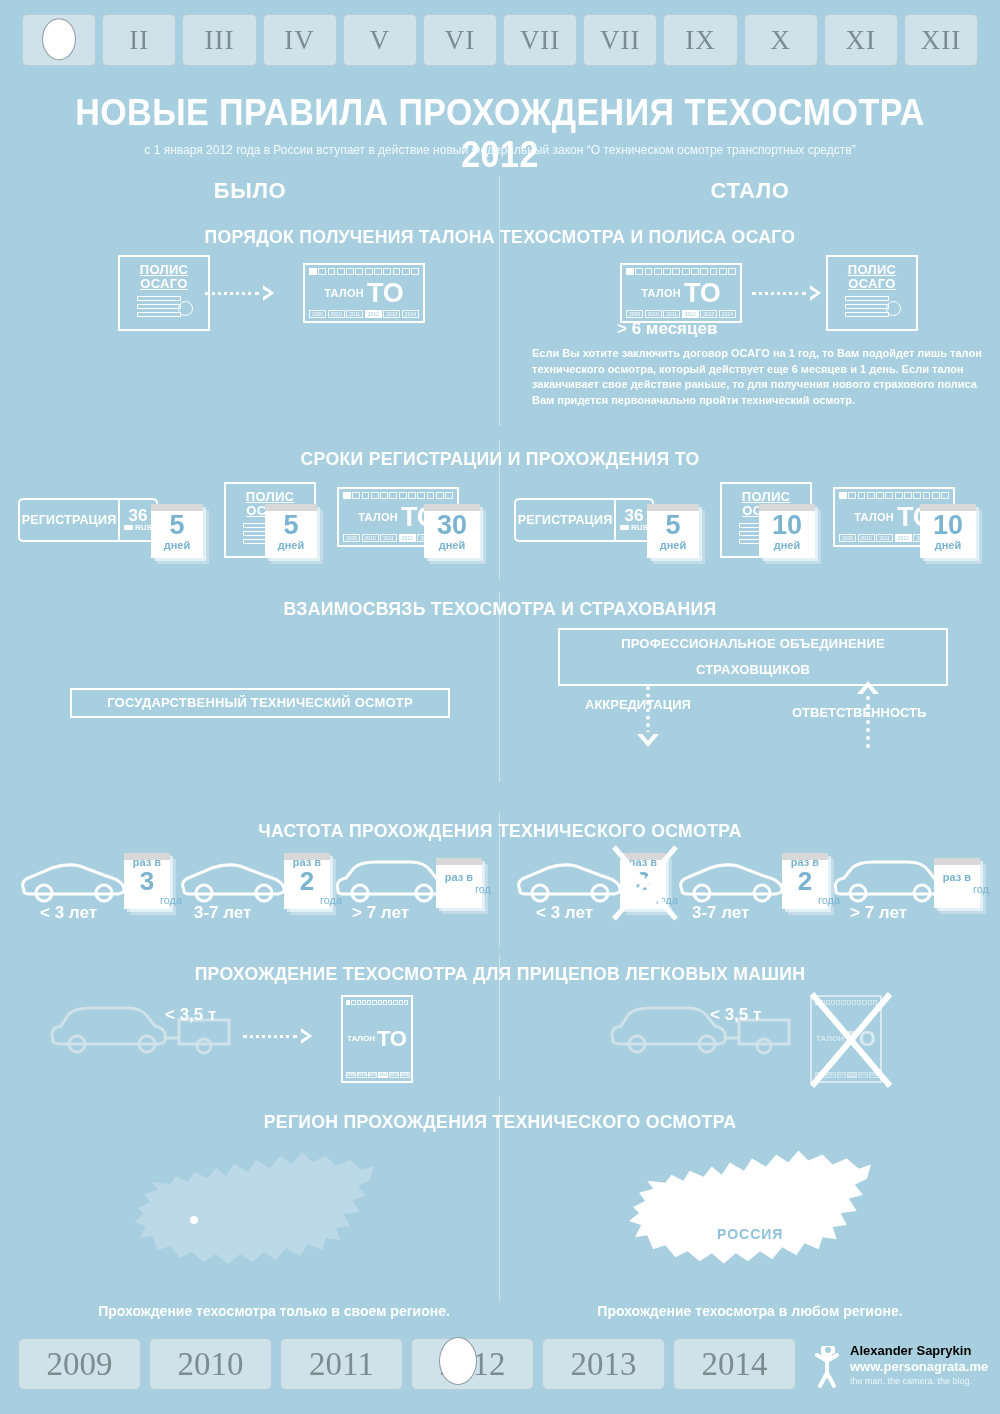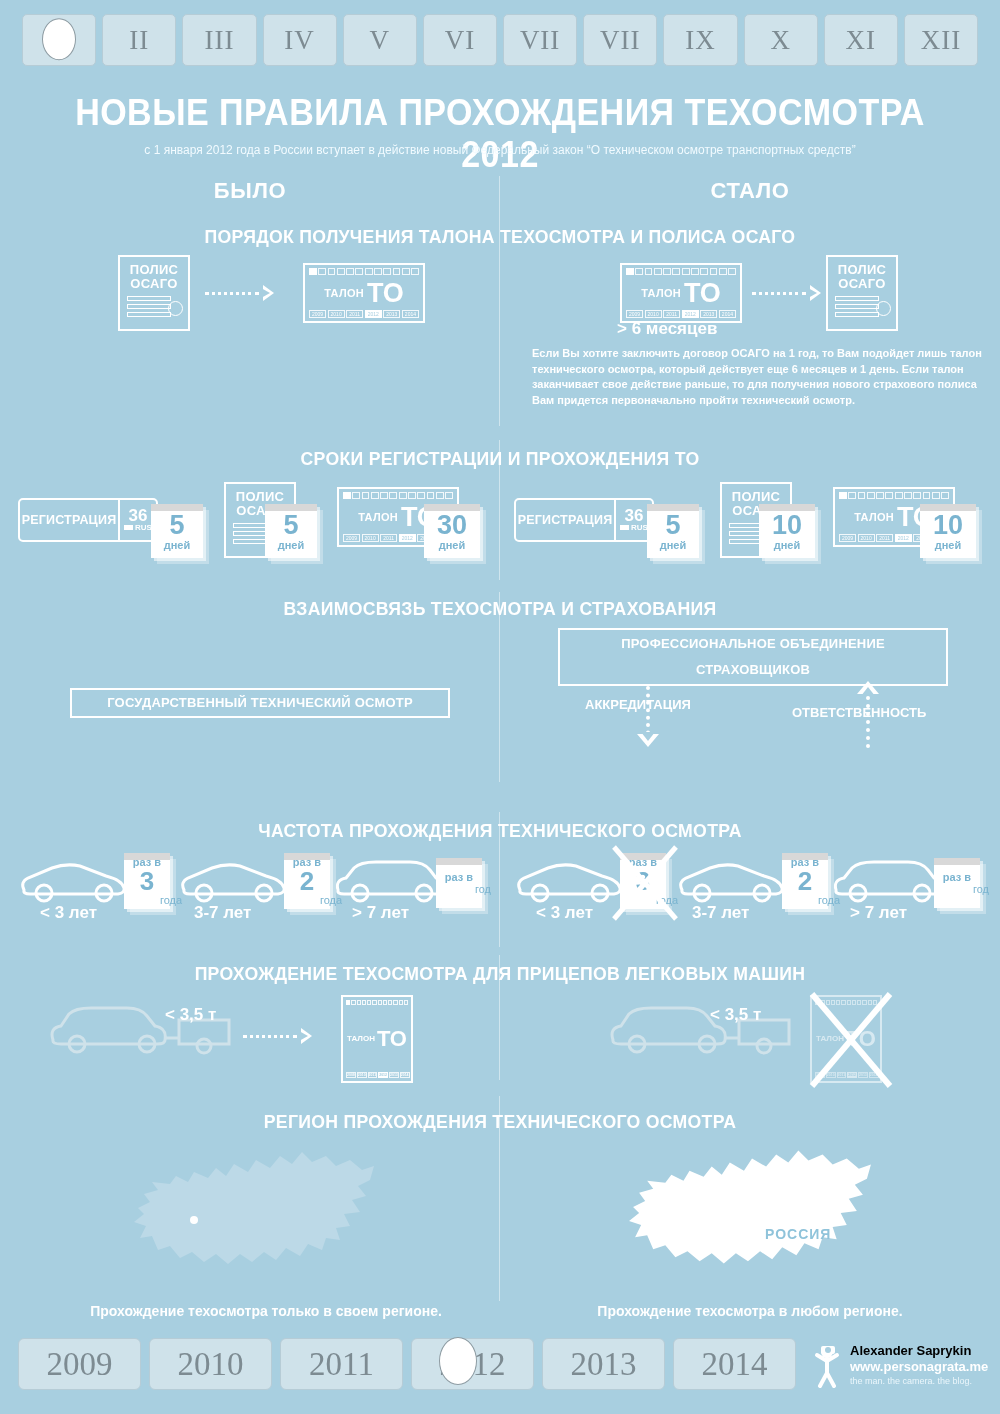--- a/index.html
+++ b/index.html
@@ -63,24 +63,25 @@
 
   
   .sec-title {
     position: absolute; left: 0; width: 1000px; text-align: center;
     font-size: 19px; font-weight: bold; color: #ffffff; letter-spacing: .3px;
     transform: scaleX(0.93); transform-origin: center;
   }
 
   
   .osago {
-    position: absolute; width: 72px; height: 76px;
+    position: absolute; width: 92px; height: 76px;
     border: 2px solid #ffffff;
     display: flex; flex-direction: column; align-items: center;
     padding-top: 6px;
+    text-decoration: underline;
   }
   .osago .l1, .osago .l2 {
     font-size: 13px; font-weight: bold; line-height: 14px; letter-spacing: .3px;
   }
   .osago .lines { margin-top: 5px; width: 54px; position: relative; }
   .osago .lines i {
     display: block; height: 5px; border: 1px solid #ffffff; margin-bottom: 3px; width: 44px;
   }
   .osago .lines .circ {
     position: absolute; right: -2px; bottom: 4px; width: 15px; height: 15px;
@@ -702,23 +703,23 @@
 
   <div class="sec-title" style="top:1111px;">РЕГИОН ПРОХОЖДЕНИЯ ТЕХНИЧЕСКОГО ОСМОТРА</div>
 
   <svg class="map" style="left:130px;top:1142px;" width="250" height="148" viewBox="0 0 250 148">
     <path fill="#bcd9e7" d="M14 72 L8 66 L20 60 L14 52 L28 48 L22 40 L40 42 L46 34 L58 40 L64 30 L78 36 L86 26 L96 34 L104 22 L118 30 L126 18 L140 26 L150 14 L162 22 L172 10 L182 20 L196 14 L206 24 L220 18 L232 28 L244 24 L240 38 L228 44 L236 54 L222 58 L230 70 L214 72 L220 84 L206 86 L210 98 L196 96 L192 108 L178 102 L170 114 L156 106 L146 118 L134 110 L122 120 L110 112 L98 122 L86 112 L74 120 L62 110 L50 116 L40 104 L28 108 L22 94 L10 96 L16 84 L4 80 Z"></path>
     <circle cx="64" cy="78" r="4" fill="#ffffff"></circle>
   </svg>
   <svg class="map" style="left:625px;top:1140px;" width="252" height="150" viewBox="0 0 250 148">
     <path fill="#ffffff" d="M14 72 L8 66 L20 60 L14 52 L28 48 L22 40 L40 42 L46 34 L58 40 L64 30 L78 36 L86 26 L96 34 L104 22 L118 30 L126 18 L140 26 L150 14 L162 22 L172 10 L182 20 L196 14 L206 24 L220 18 L232 28 L244 24 L240 38 L228 44 L236 54 L222 58 L230 70 L214 72 L220 84 L206 86 L210 98 L196 96 L192 108 L178 102 L170 114 L156 106 L146 118 L134 110 L122 120 L110 112 L98 122 L86 112 L74 120 L62 110 L50 116 L40 104 L28 108 L22 94 L10 96 L16 84 L4 80 Z"></path>
   </svg>
-  <div class="russia-label" style="left:765px;top:1226px;">РОССИЯ</div>
-
-  <div class="map-cap" style="left:4px;top:1303px;width:500px;padding-left:24px;">Прохождение техосмотра только в своем регионе.</div>
+  <div class="russia-label" style="left:717px;top:1226px;">РОССИЯ</div>
+
+  <div class="map-cap" style="left:12px;top:1303px;width:500px;padding-left:24px;">Прохождение техосмотра только в своем регионе.</div>
   <div class="map-cap" style="left:500px;top:1303px;width:500px;">Прохождение техосмотра в  любом регионе.</div>
 
   <div class="year-strip">
     <div class="year-tile">
         <span>2009</span>
       </div>
     <div class="year-tile">
         <span>2010</span>
       </div>
     <div class="year-tile">

